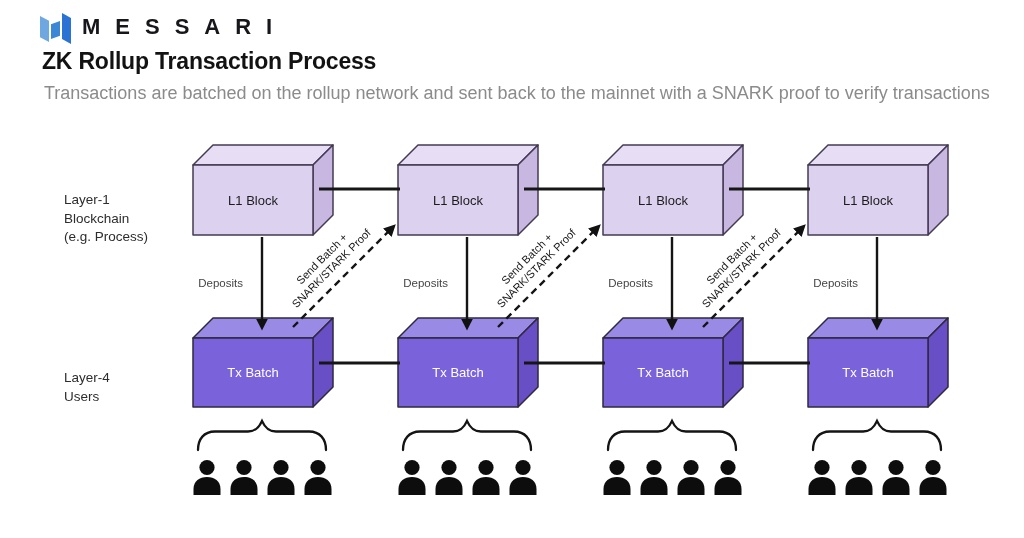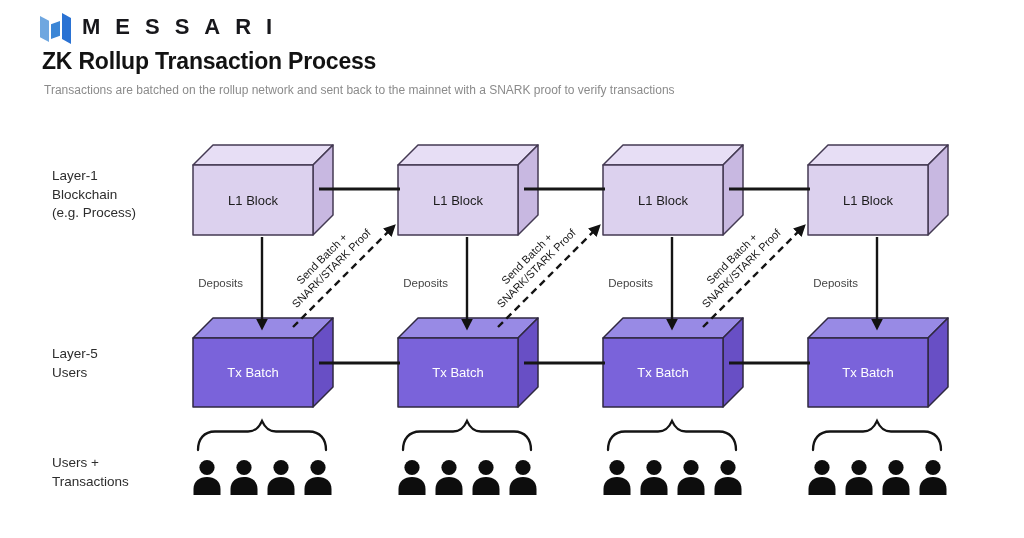--- a/index.html
+++ b/index.html
@@ -16,24 +16,24 @@
   .logo .b3{left:22px;top:0px;height:31px;background:#2a72d3;clip-path:polygon(0 0,100% 16%,100% 100%,0 84%);}
   .brand{
     position:absolute;left:82px;top:14px;font-size:22px;font-weight:800;color:#17171b;
     letter-spacing:15px;white-space:nowrap;
   }
   .title{
     position:absolute;left:42px;top:48px;margin:0;font-size:23px;font-weight:800;color:#121212;
     letter-spacing:-0.2px;white-space:nowrap;
   }
   .subtitle{
-    position:absolute;left:44px;top:83px;font-size:12px;color:#8b8b8b;white-space:nowrap;
+    position:absolute;left:44px;top:83px;font-size:18px;color:#8b8b8b;white-space:nowrap;
   }
   
-  .row-label{position:absolute;left:52px;font-size:13.5px;line-height:18.5px;color:#2d2d2d;}
+  .row-label{position:absolute;left:64px;font-size:13.5px;line-height:18.5px;color:#2d2d2d;margin-top:24px;}
   .row-label span{display:block;}
   
   .diagram{position:absolute;left:0;top:0;}
   .l1-top{fill:#e7def5;stroke:#443a53;stroke-width:1.5;stroke-linejoin:round;}
   .l1-side{fill:#c8b8e1;stroke:#443a53;stroke-width:1.5;stroke-linejoin:round;}
   .l1-front{fill:#dcd1ee;stroke:#443a53;stroke-width:1.5;stroke-linejoin:round;}
   .l2-top{fill:#988ae5;stroke:#2f2840;stroke-width:1.5;stroke-linejoin:round;}
   .l2-side{fill:#684fc5;stroke:#2f2840;stroke-width:1.5;stroke-linejoin:round;}
   .l2-front{fill:#7a63da;stroke:#2f2840;stroke-width:1.5;stroke-linejoin:round;}
   .connector{stroke:#161616;stroke-width:3;}
@@ -61,26 +61,22 @@
     <h1 class="title">ZK Rollup Transaction Process</h1>
     <div class="subtitle">Transactions are batched on the rollup network and sent back to the mainnet with a SNARK proof to verify transactions</div>
   </div>
 
   <div class="row-label" style="top:167px">
     <span>Layer-1</span>
     <span>Blockchain</span>
     <span>(e.g. Process)</span>
   </div>
   <div class="row-label" style="top:345px">
-    <span>Layer-5</span>
+    <span>Layer-4</span>
     <span>Users</span>
-  </div>
-  <div class="row-label" style="top:454px">
-    <span>Users +</span>
-    <span>Transactions</span>
   </div>
 
   <svg class="diagram" width="1024" height="538" viewBox="0 0 1024 538">
     <defs>
       <marker id="ah" viewBox="0 0 10 10" refX="2" refY="5" markerWidth="12" markerHeight="12" markerUnits="userSpaceOnUse" orient="auto-start-reverse">
         <path d="M0,0 L10,5 L0,10 Z" fill="#111111"></path>
       </marker>
       <g id="person-shape">
         <circle cx="0" cy="-27.5" r="7.6"></circle>
         <path d="M -13.5,0 L -13.5,-6 C -13.5,-14 -7.5,-18 0,-18 C 7.5,-18 13.5,-14 13.5,-6 L 13.5,0 Z"></path>

